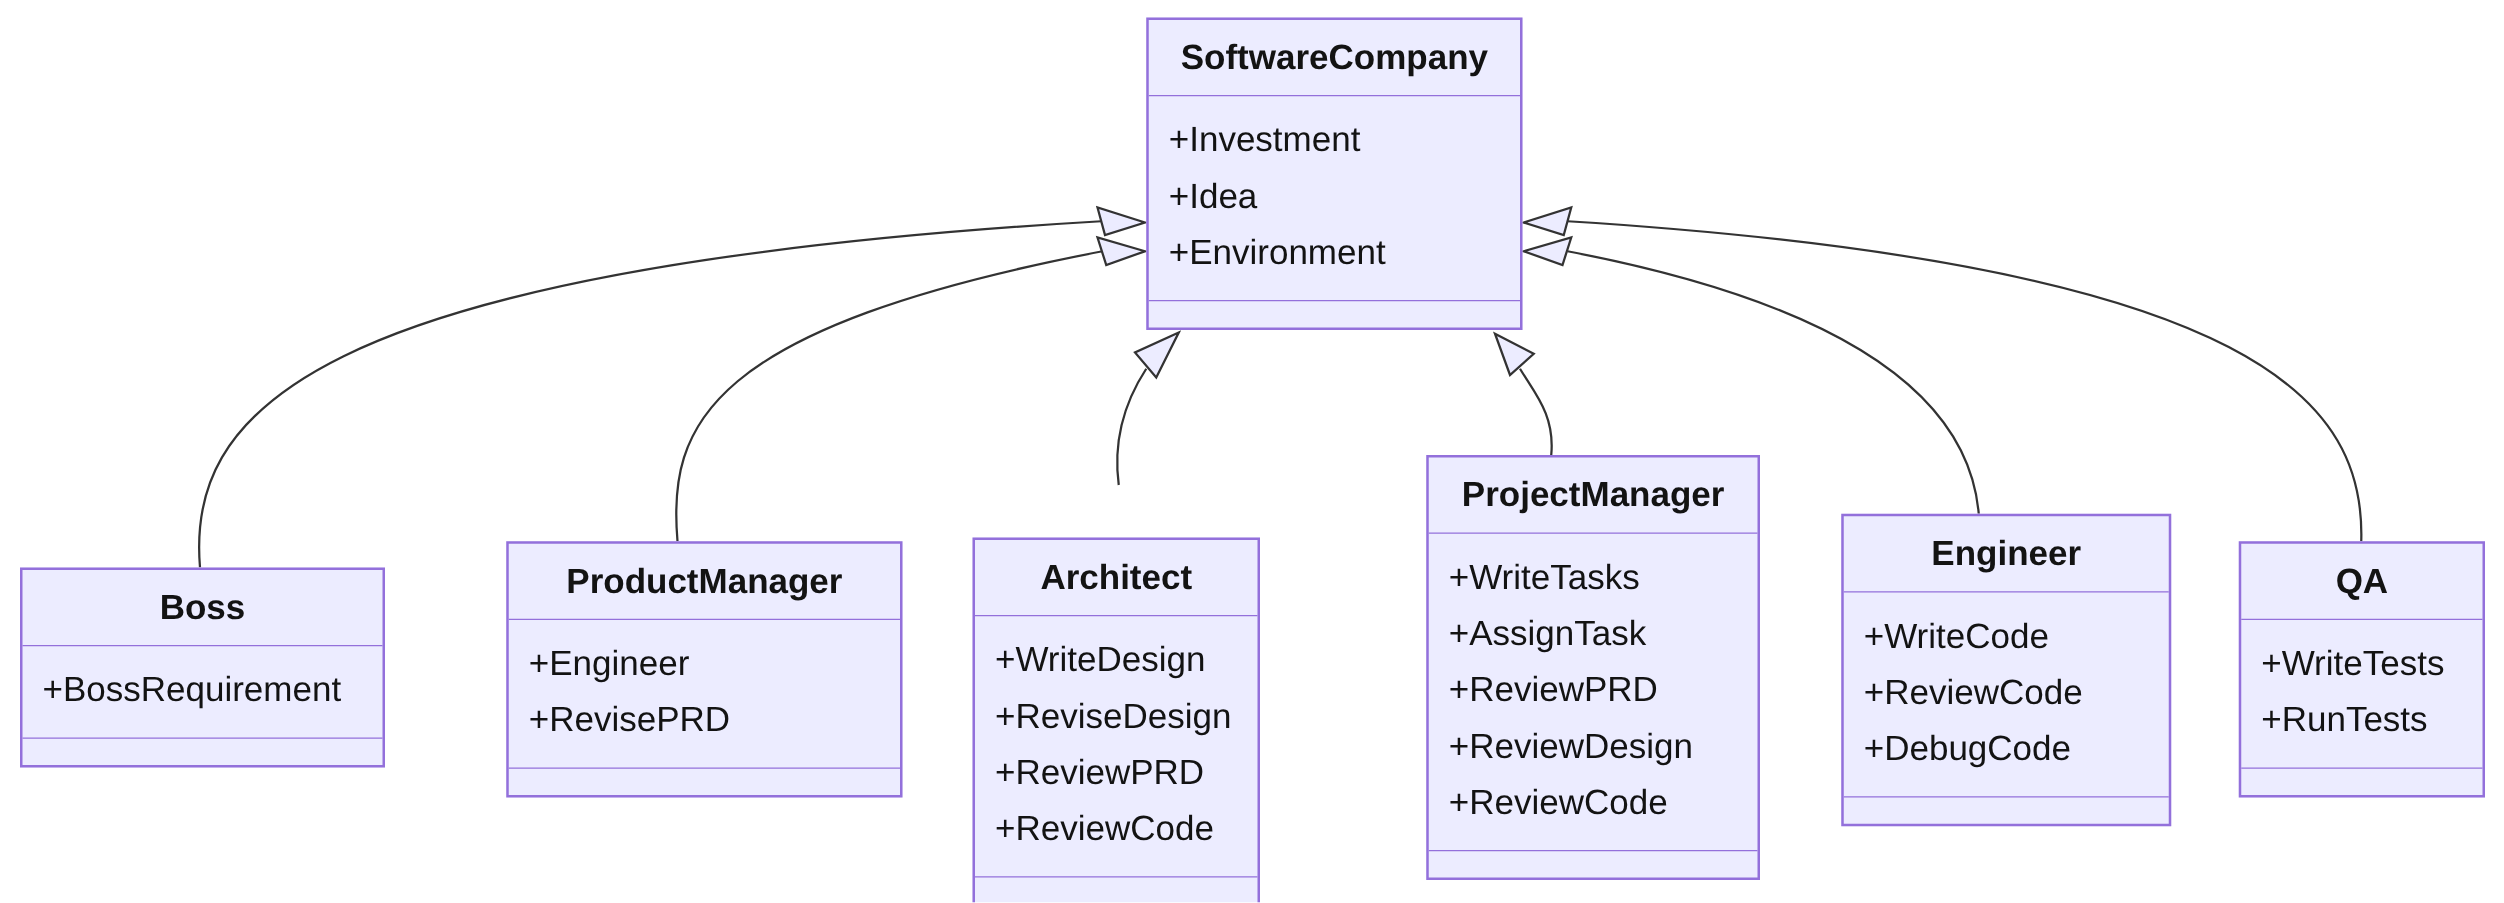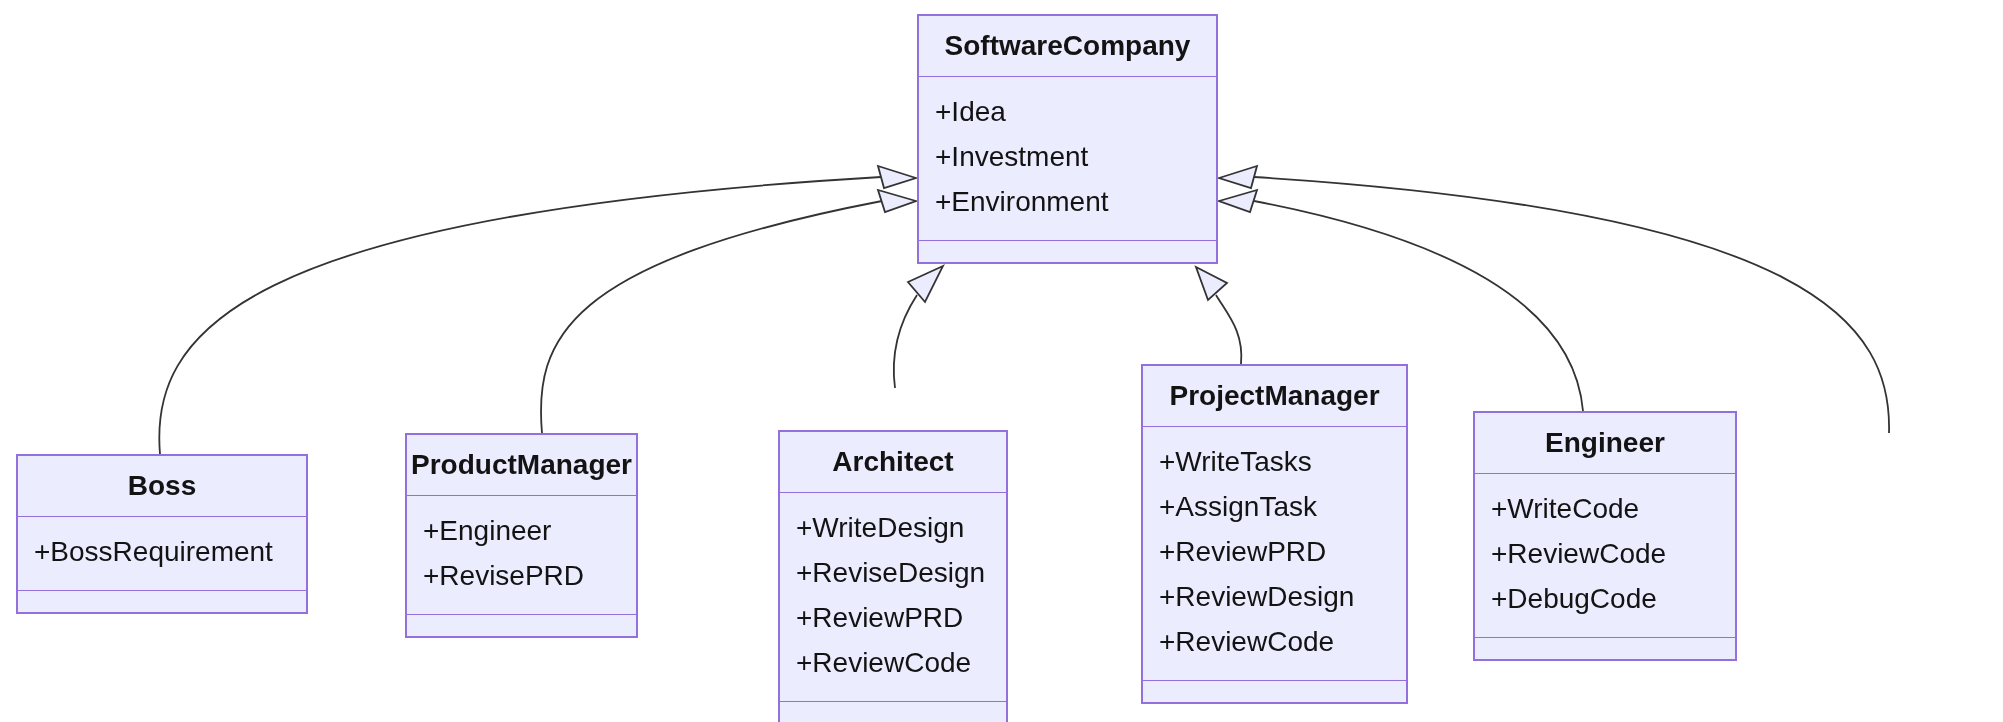--- a/index.html
+++ b/index.html
@@ -64,21 +64,21 @@
     line-height: 45px;
     padding: 0 16px;
     font-size: 28px;
     white-space: nowrap;
   }
   .cls-methods { height: 21px; }
 
   
   #c-softwarecompany { left: 917px;  top: 14px;  width: 301px; }
   #c-boss            { left: 16px;   top: 454px; width: 292px; }
-  #c-productmanager  { left: 405px;  top: 433px; width: 233px; }
+  #c-productmanager  { left: 405px;  top: 433px; width: 317px; }
   #c-architect       { left: 778px;  top: 388px; width: 230px; margin-top: 42px; }
   #c-projectmanager  { left: 1108px; top: 364px; width: 267px; margin-left: 33px; }
   #c-engineer        { left: 1473px; top: 411px; width: 264px; }
   #c-qa              { left: 1791px; top: 433px; width: 197px; }
 </style>
 </head>
 <body>
 
 <div id="canvas">
 
@@ -99,22 +99,22 @@
     <path d="M 1583 411 C 1576 330, 1500 248, 1254 201"></path>
     <polygon points="1219,201 1257,190 1250,212"></polygon>
 
     <path d="M 1889 433 C 1892 325, 1815 212, 1254 177"></path>
     <polygon points="1219,178 1257,166 1251,188"></polygon>
   </svg>
 
   <div class="cls" id="c-softwarecompany">
     <div class="cls-title">SoftwareCompany</div>
     <div class="cls-attrs">
+      <div class="cls-attr">+Investment</div>
       <div class="cls-attr">+Idea</div>
-      <div class="cls-attr">+Investment</div>
       <div class="cls-attr">+Environment</div>
     </div>
     <div class="cls-methods"></div>
   </div>
 
   <div class="cls" id="c-boss">
     <div class="cls-title">Boss</div>
     <div class="cls-attrs">
       <div class="cls-attr">+BossRequirement</div>
     </div>
@@ -156,14 +156,22 @@
   <div class="cls" id="c-engineer">
     <div class="cls-title">Engineer</div>
     <div class="cls-attrs">
       <div class="cls-attr">+WriteCode</div>
       <div class="cls-attr">+ReviewCode</div>
       <div class="cls-attr">+DebugCode</div>
     </div>
     <div class="cls-methods"></div>
   </div>
 
+  <div class="cls" id="c-qa">
+    <div class="cls-title">QA</div>
+    <div class="cls-attrs">
+      <div class="cls-attr">+WriteTests</div>
+      <div class="cls-attr">+RunTests</div>
+    </div>
+    <div class="cls-methods"></div>
+  </div>
 
 </div>
 
 </body></html>

